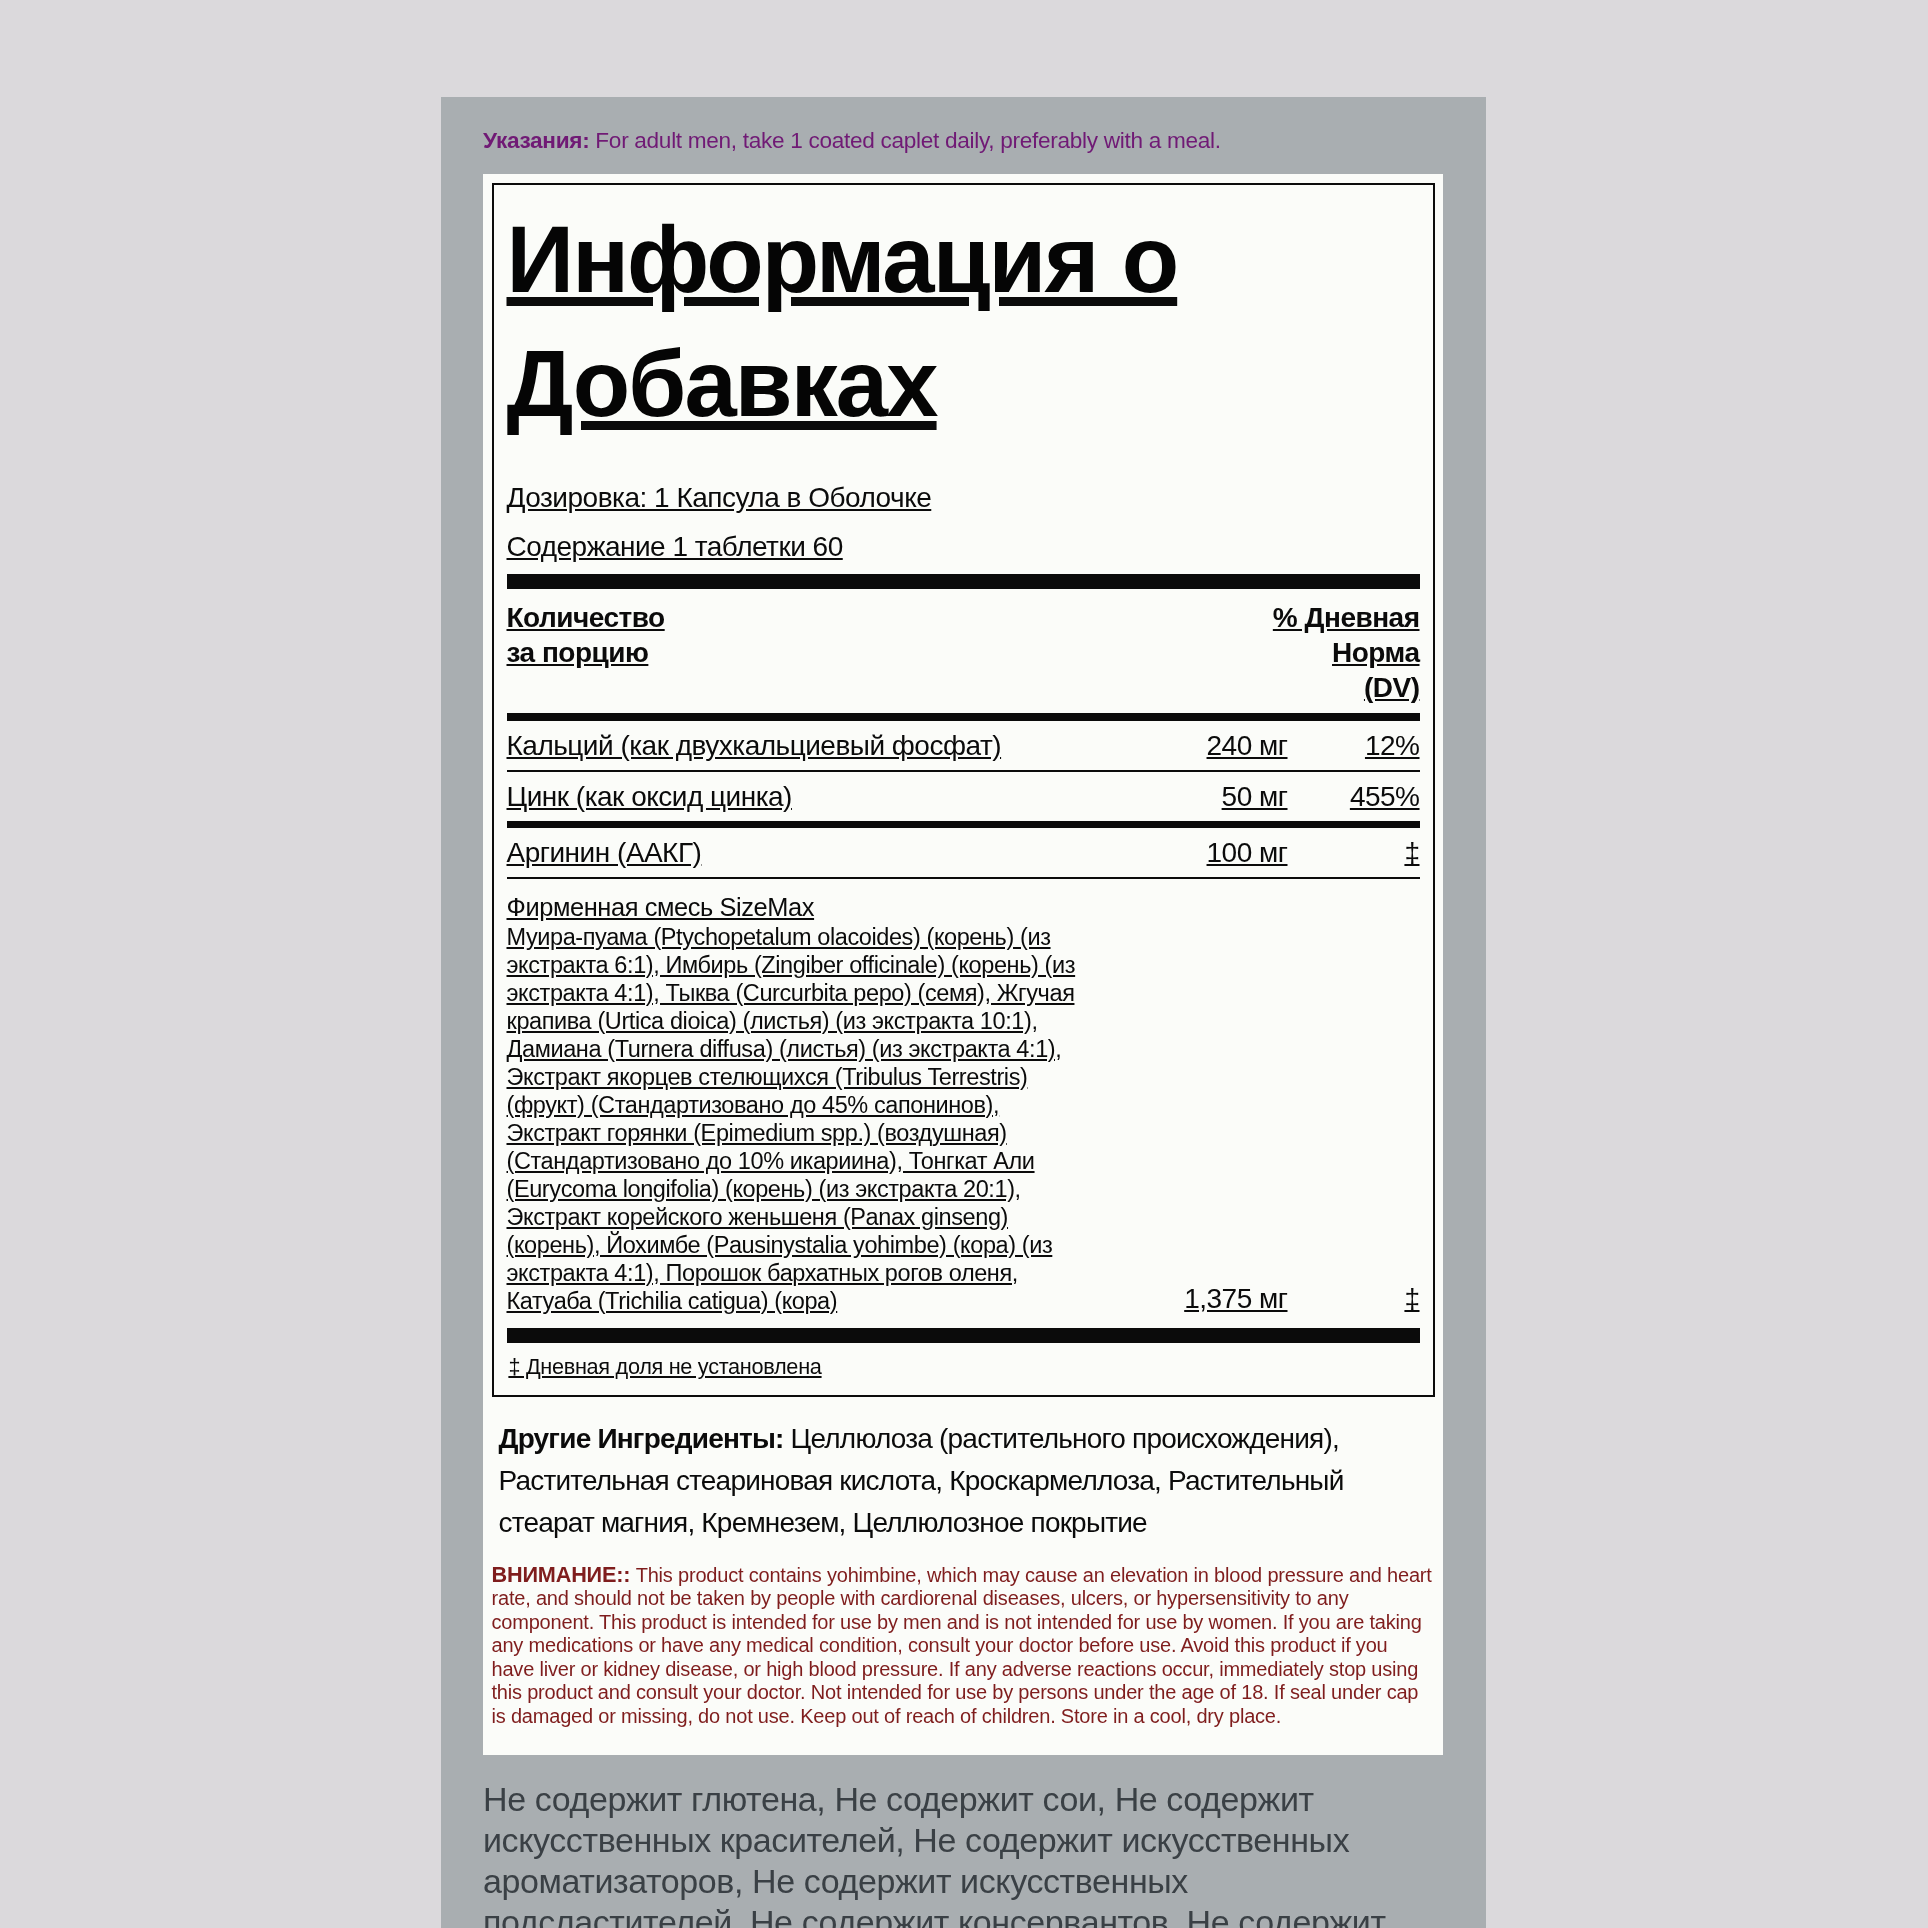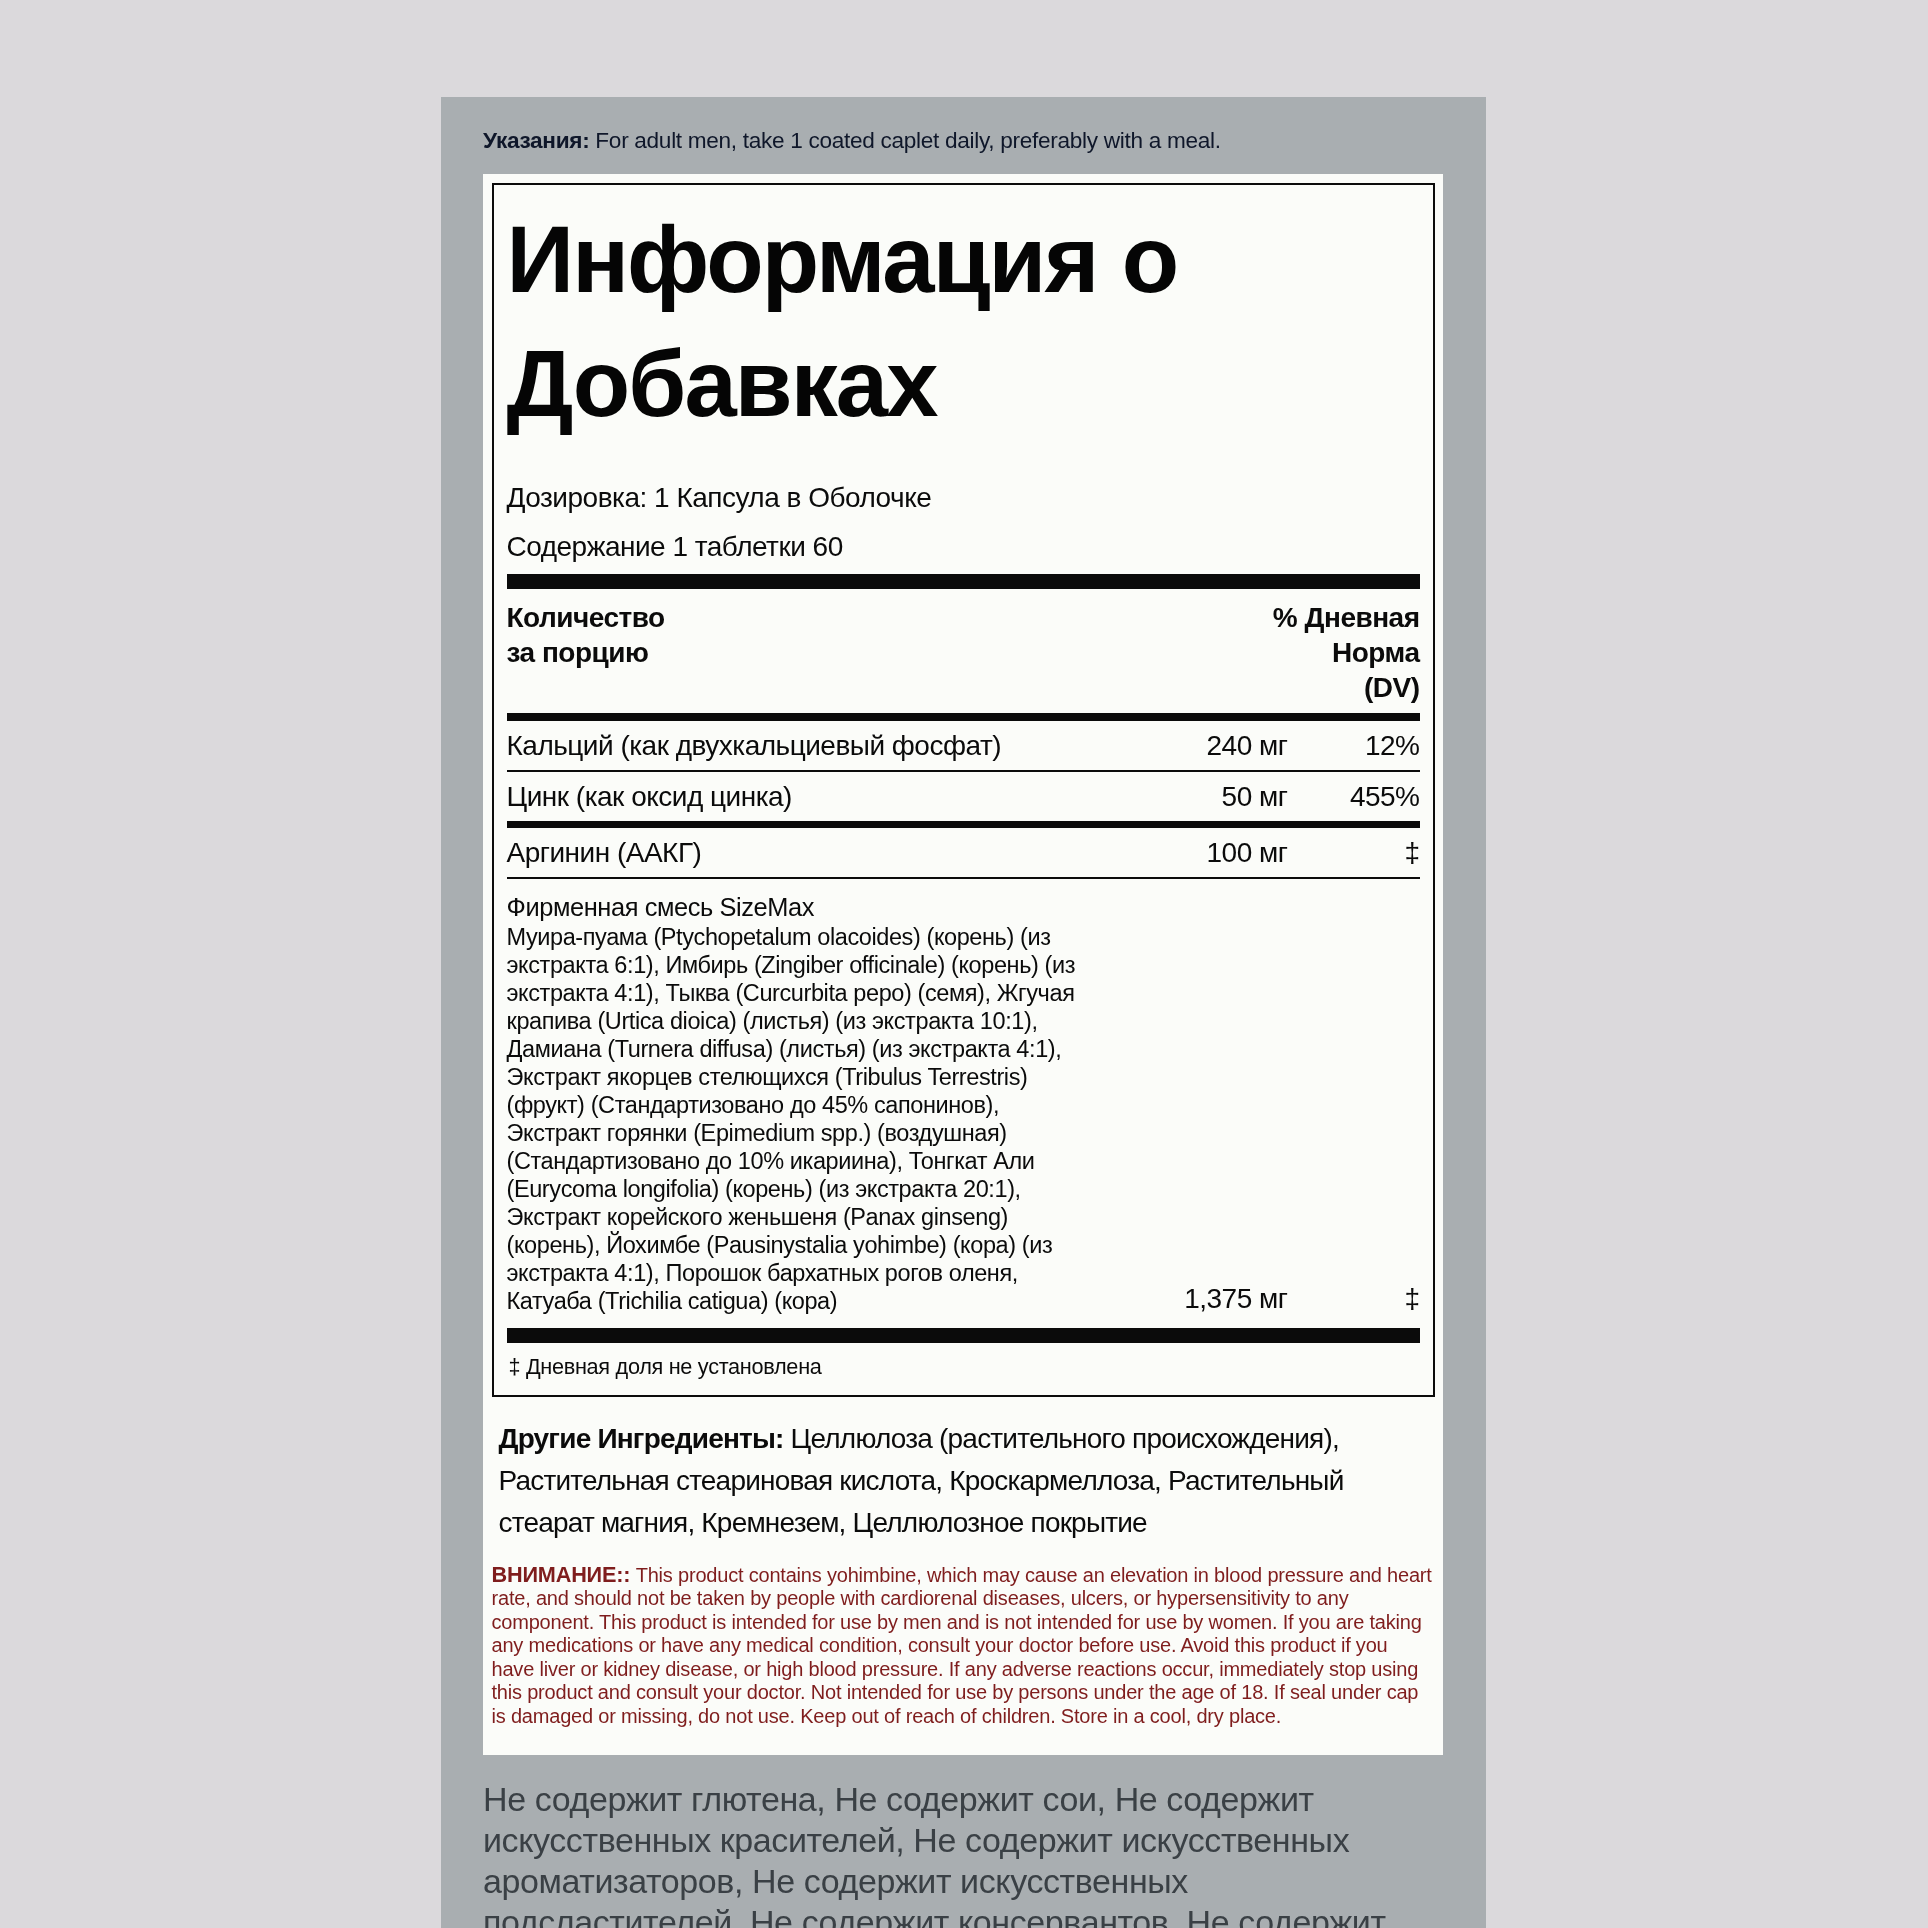--- a/index.html
+++ b/index.html
@@ -10,32 +10,33 @@
     color:#0b0b0b;
     overflow:hidden;
   }
   .panel {
     position:absolute; left:441px; top:97px;
     width:1045px; min-height:1734px;
     background:#a9aeb1;
     padding:28px 42px 38px 42px;
   }
   .directions {
-    font-size:22.6px; letter-spacing:-0.3px; line-height:32px; color:#0f172a;
+    font-size:22.6px; letter-spacing:-0.3px; line-height:32px; color:#701a75;
   }
   .directions b { font-weight:bold; }
   .label {
     margin-top:17px;
     width:960px;
     background:#fbfcf9;
     padding:8.5px 8.5px 5.6px 8.5px;
   }
   .facts-box {
     border:2.8px solid #0b0b0b;
     padding:0 13px;
+    text-decoration:underline;
   }
   .title {
     font-size:94px; font-weight:bold; letter-spacing:-1.9px;
     line-height:1.32; margin-top:13px; color:#050505;
   }
   .dose  { font-size:28px; letter-spacing:-0.5px; margin-top:36px; }
   .serv  { font-size:28px; letter-spacing:-0.5px; margin-top:17px; }
   .bar { background:#0b0b0b; width:100%; }
   .bar-16 { height:15px; margin-top:11.3px; }
   .bar-16b { height:15px; }

